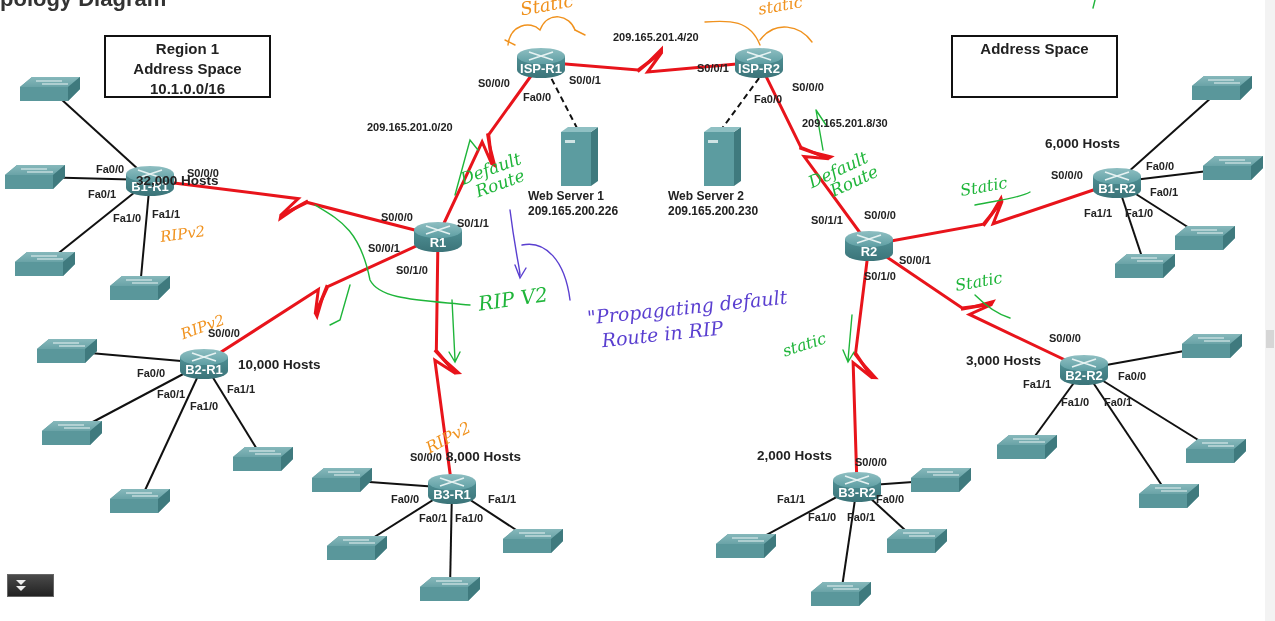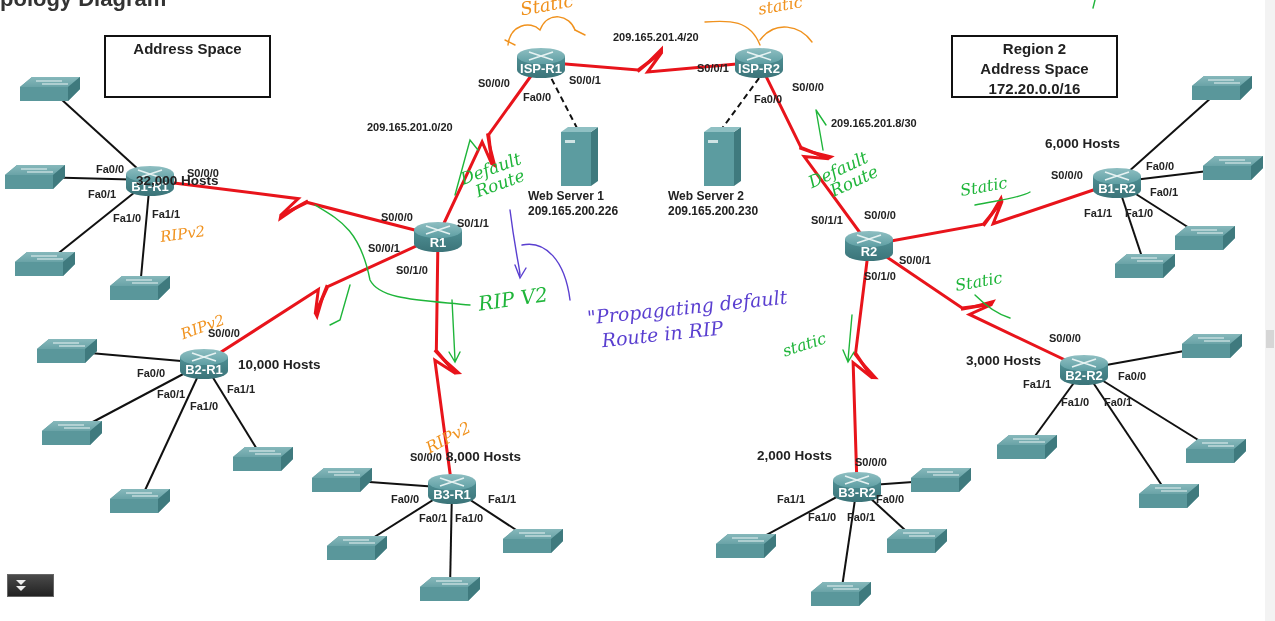--- a/index.html
+++ b/index.html
@@ -319,32 +319,32 @@
         <path d="M975,295 C990,310 1000,315 1010,318" stroke="#1fb53a" stroke-width="1.4" fill="none" stroke-linecap="round"></path>
         <path d="M852,315 L848,360 M843,350 L848,362 L854,352" stroke="#1fb53a" stroke-width="1.4" fill="none" stroke-linecap="round"></path>
         <path d="M1095,0 L1093,8" stroke="#1fb53a" stroke-width="1.4" fill="none" stroke-linecap="round"></path>
       </g>
   </svg>
 
   <div class="title-frag">pology Diagram</div>
 
   
   <div class="region-box" style="left:104px;top:35px;width:167px;height:63px;">
+    <div>Region 1</div>
     <div>Address Space</div>
+    <div>10.1.0.0/16</div>
   </div>
   <div class="region-box" style="left:951px;top:35px;width:167px;height:63px;">
-    <div>Region 2</div>
     <div>Address Space</div>
-    <div>172.20.0.0/16</div>
   </div>
 
   
   <div class="lbl" style="left:613px;top:32px;">209.165.201.4/20</div>
   <div class="lbl" style="left:367px;top:122px;">209.165.201.0/20</div>
-  <div class="lbl" style="left:831px;top:118px;text-align:right;">209.165.201.8/30</div>
+  <div class="lbl" style="left:802px;top:118px;text-align:right;">209.165.201.8/30</div>
 
   
   <div class="lbl server-lbl" style="left:528px;top:190px;width:110px;">
     <div>Web Server 1</div>
     <div style="margin-top:3px;">209.165.200.226</div>
   </div>
   <div class="lbl server-lbl" style="left:668px;top:190px;width:110px;">
     <div>Web Server 2</div>
     <div style="margin-top:3px;">209.165.200.230</div>
   </div>

